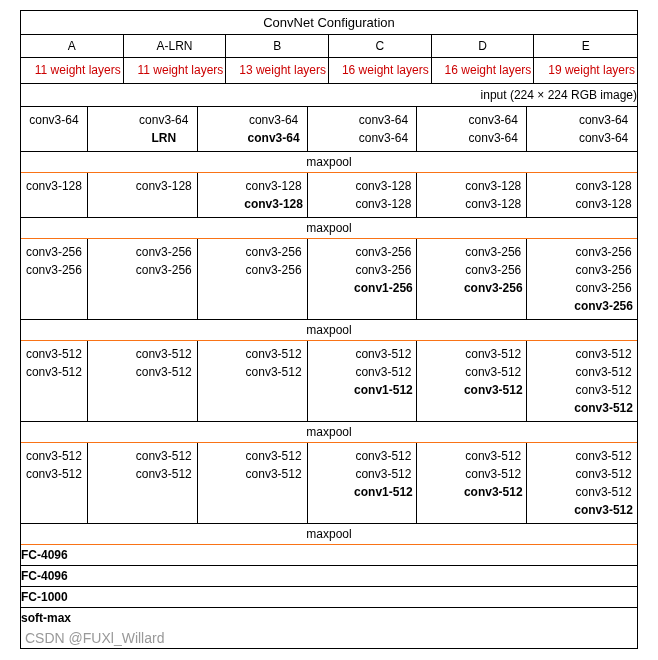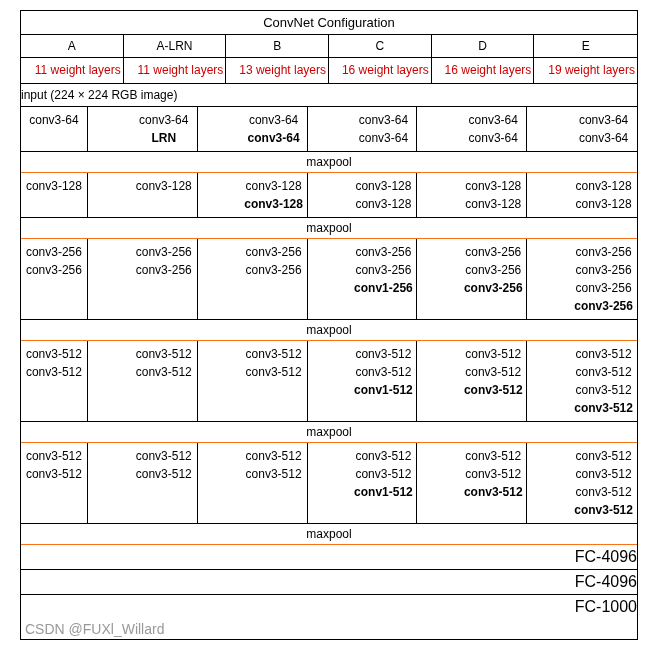--- a/index.html
+++ b/index.html
@@ -41,21 +41,21 @@
     .weight-cell {
       text-align: right;
       padding: 4px 2px;
       border-right: 1px solid #000;
       color: #c00;
       font-size: 12px;
       line-height: 1.4;
     }
     .weight-cell:last-child { border-right: none; }
     .input-row {
-      text-align: left;
+      text-align: right;
       padding: 4px 0;
       border-bottom: 1px solid #000;
       font-size: 12px;
     }
     .section {
       display: grid;
       grid-template-columns: repeat(6, 1fr);
       border-bottom: 1px solid #000;
       gap: 43px;
     }
@@ -67,24 +67,25 @@
       line-height: 1.5;
     }
     .cell:last-child { border-right: none; }
     .maxpool-row {
       text-align: center;
       padding: 3px 0;
       border-bottom: 1px solid #f97316;
       font-size: 12px;
     }
     .fc-row {
-      text-align: right;
+      text-align: left;
       padding: 3px 0;
       border-bottom: 1px solid #000;
-      font-size: 16px;
+      font-size: 12px;
+      font-weight: bold;
     }
     .fc-row:last-child { border-bottom: none; }
     .watermark {
       text-align: left;
       font-size: 14px;
       color: #999;
       padding: 2px 4px;
     }
   </style>
 </head>
@@ -158,16 +159,17 @@
         <div class="cell"><span>conv3-512</span><br><span>conv3-512</span><br><span style="font-weight: bold;">conv3-512</span></div>
         <div class="cell"><span>conv3-512</span><br><span>conv3-512</span><br><span>conv3-512</span><br><span style="font-weight: bold;">conv3-512</span></div>
       </div>
       <div class="maxpool-row">maxpool</div>
     </div>
 
   <div id="fc-container">
       <div class="fc-row">FC-4096</div>
       <div class="fc-row">FC-4096</div>
       <div class="fc-row">FC-1000</div>
+      <div class="fc-row">soft-max</div>
     </div>
 
   <div class="watermark">CSDN @FUXl_Willard</div>
 </div>
 
 </body></html>

